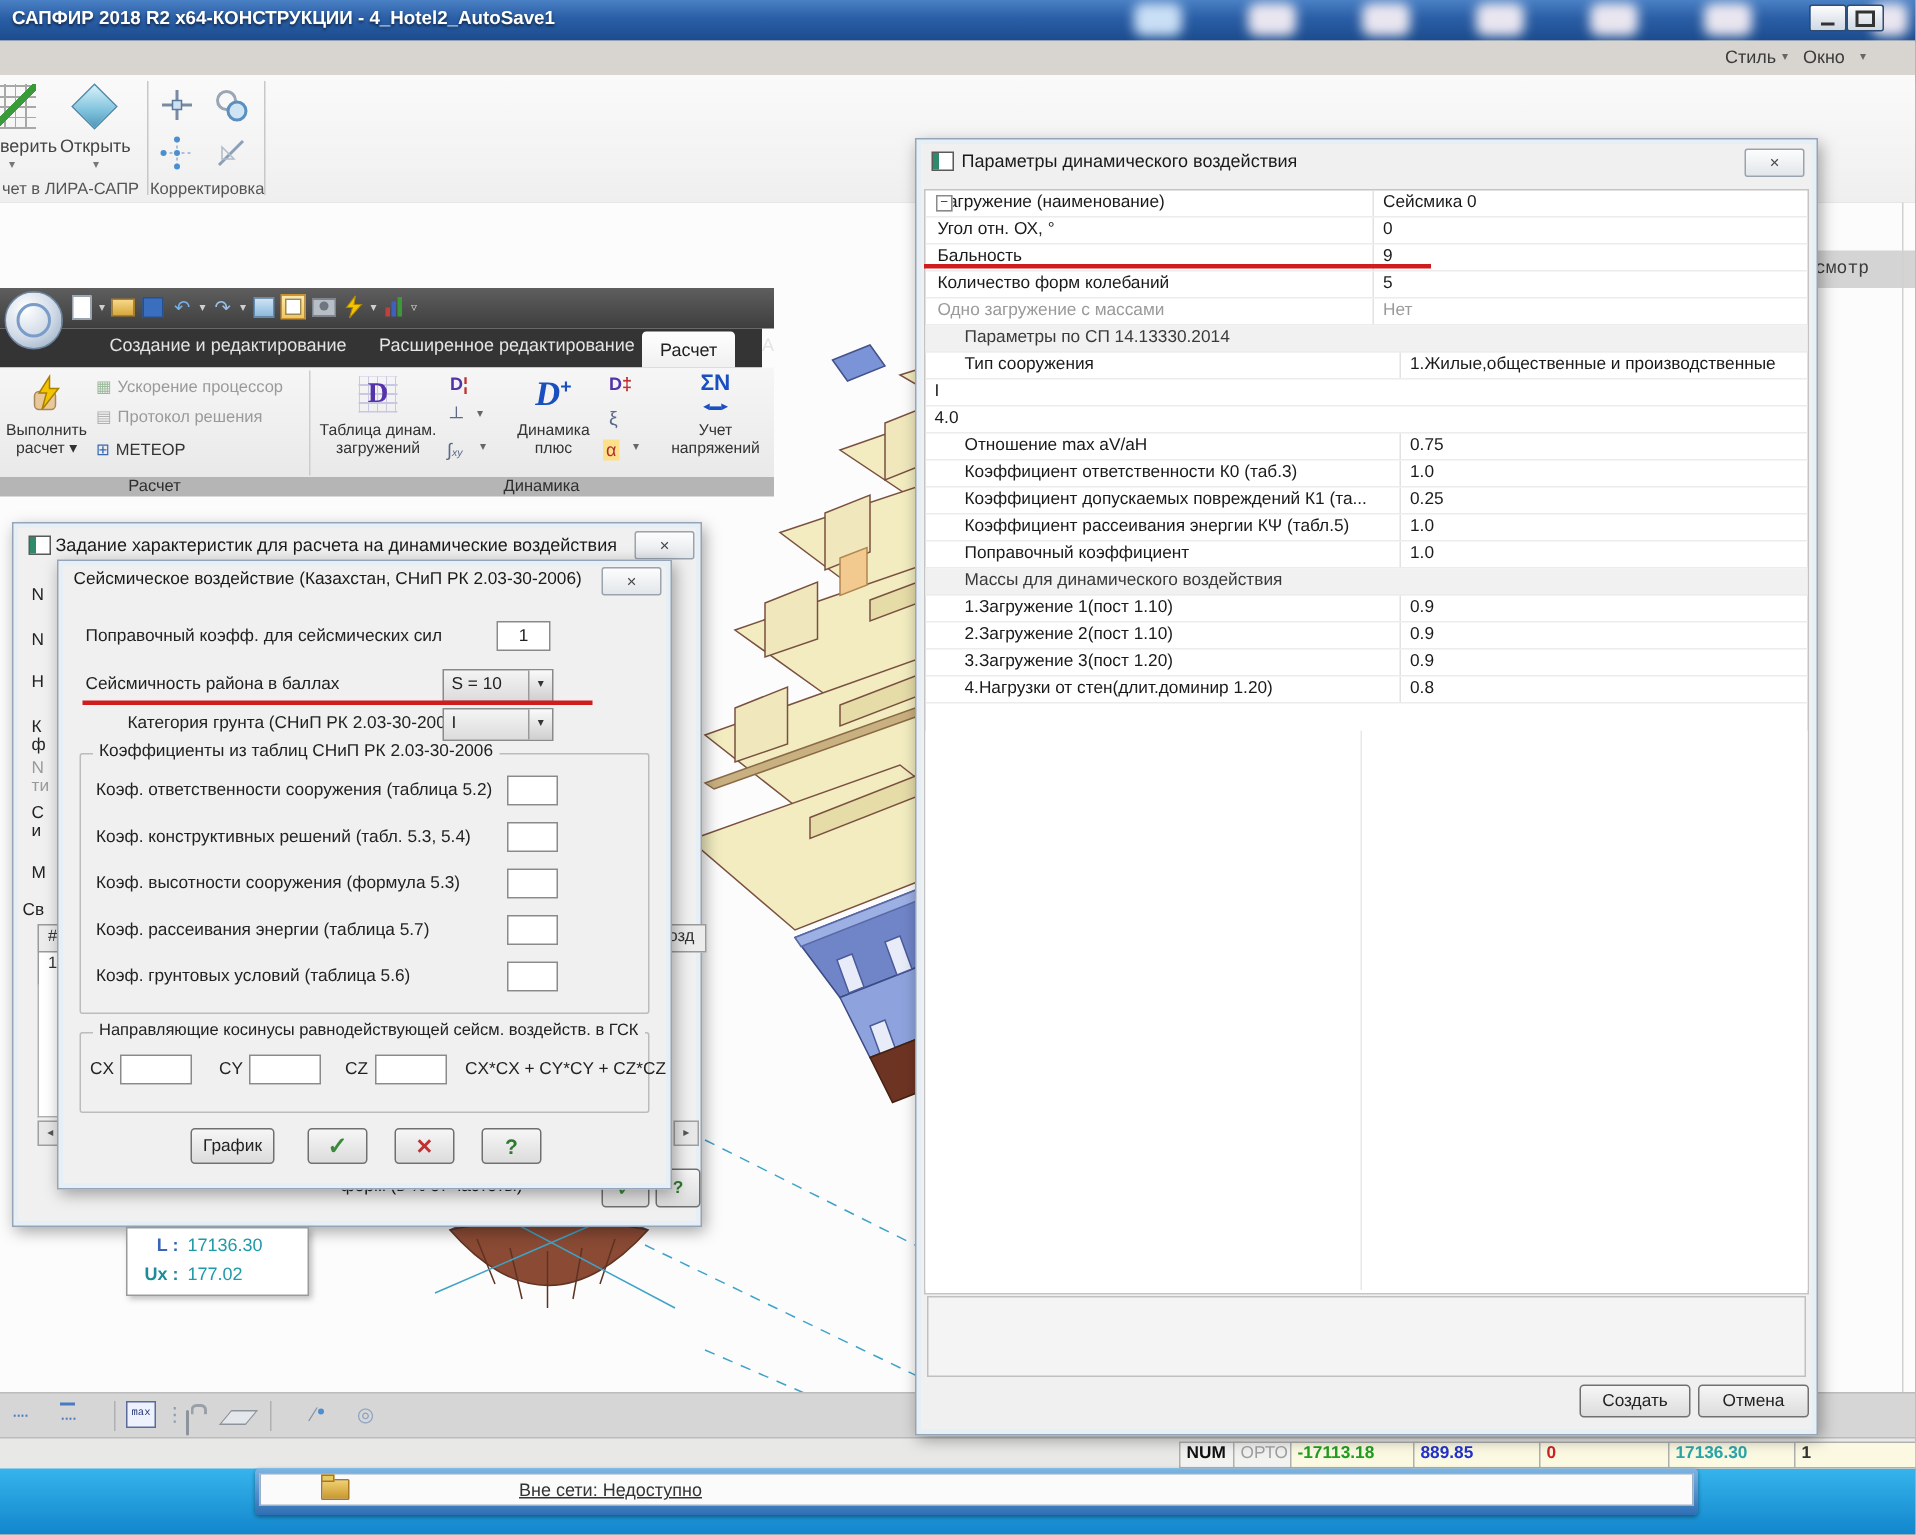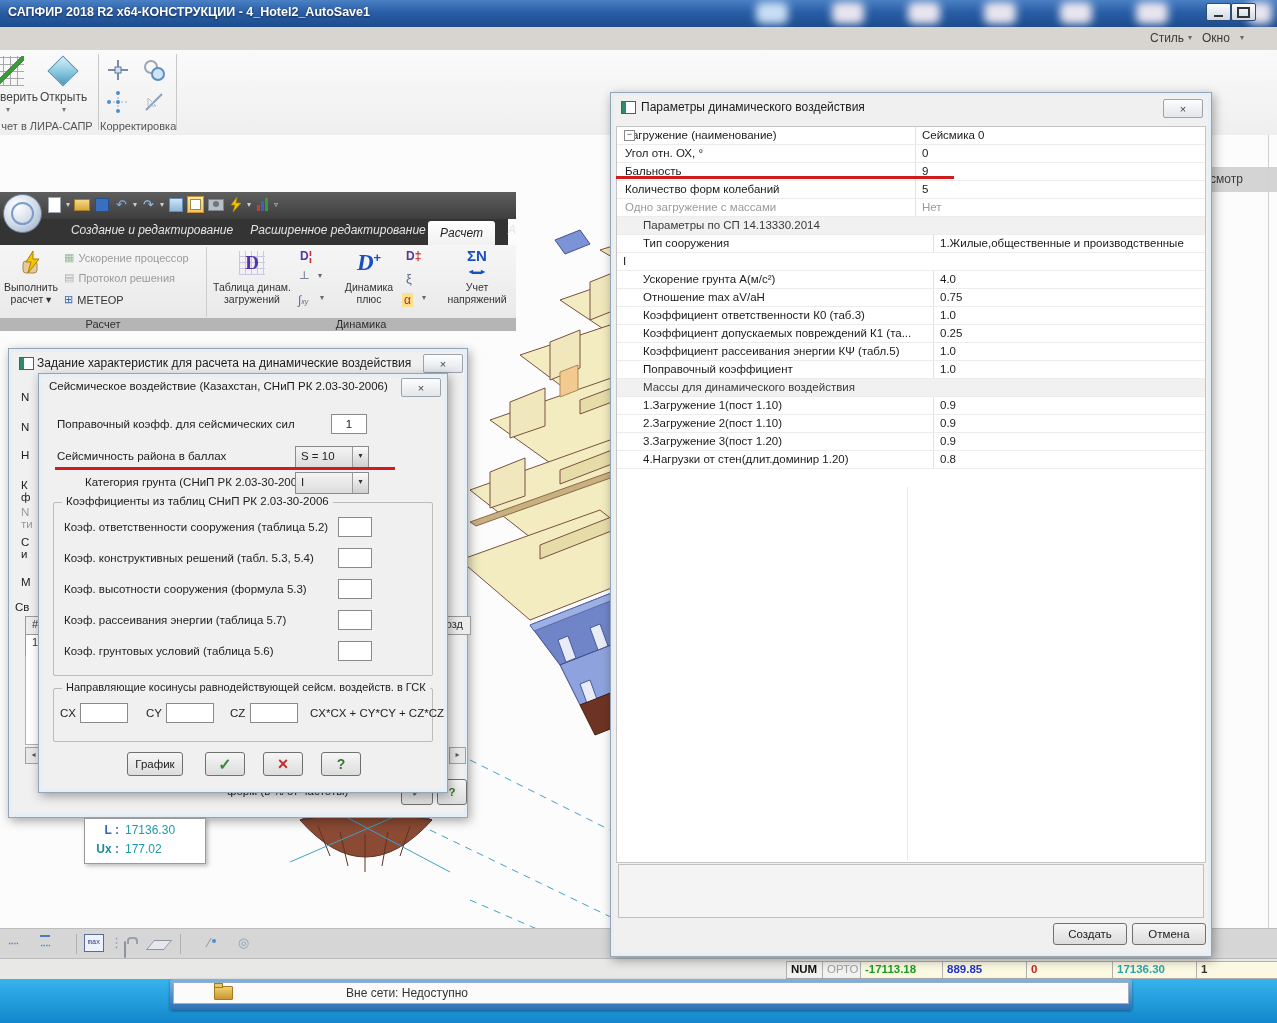--- a/index.html
+++ b/index.html
@@ -34,21 +34,21 @@
   .ic-trellis{position:absolute;width:28px;height:30px;
     background:
       linear-gradient(135deg,transparent 44%,#3a9a3a 44%,#3a9a3a 56%,transparent 56%),
       repeating-linear-gradient(90deg,#a8a8a8 0 1px,transparent 1px 7px),
       repeating-linear-gradient(0deg,#a8a8a8 0 1px,transparent 1px 7px);}
   .ic-diamond{position:absolute;width:20px;height:20px;transform:rotate(45deg);
     background:linear-gradient(135deg,#d8f2fa,#7fc2dc 60%,#4f96b8);border:1px solid #4f8aaa;}
 
   
   .workspace{left:0;top:135px;width:1277px;height:823px;background:#fcfcfc;}
-  .right-strip{left:1206px;top:167px;width:71px;height:25px;background:#d4d4d4;}
+  .right-strip{left:1206px;top:167px;width:71px;height:25px;background:#d4d4d4;font-family:Liberation Mono, monospace;}
   .right-strip span{position:absolute;left:4px;top:5px;font-size:12px;color:#3a3a3a;}
   .v-divider{left:1268px;top:135px;width:1px;height:822px;background:#d0d0d0;}
 
   
   .inner-win{left:0;top:192px;width:516px;height:139px;}
   .iw-title{position:absolute;left:0;top:0;width:516px;height:27px;
     background:linear-gradient(#5e5e5e,#3e3e3e);}
   .logo{position:absolute;left:3px;top:2px;width:37px;height:37px;border-radius:50%;z-index:5;
     background:radial-gradient(circle at 35% 30%,#ffffff,#cfd9e6 55%,#8fa3bd);border:1px solid #6e85a0;}
   .logo::after{content:"";position:absolute;left:7px;top:7px;width:19px;height:19px;border-radius:50%;
@@ -60,21 +60,21 @@
   .qi-save{width:12px;height:12px;background:#3a6fc0;border:1px solid #24508e;}
   .qi-cube{width:12px;height:12px;background:linear-gradient(#cfe4f4,#8cb8dc);border:1px solid #5e8cb4;}
   .qi-book2{width:15px;height:15px;background:linear-gradient(#ffe9a8,#f2c65e);border:1px solid #c89030;
     display:flex;align-items:center;justify-content:center;}
   .qi-book2 i{width:9px;height:9px;background:#fff;border:1px solid #9a8a50;}
   .qi-cam{width:14px;height:10px;background:#b8bec6;border:1px solid #7e868e;position:relative;}
   .qi-cam::after{content:"";position:absolute;left:4px;top:1px;width:6px;height:6px;border-radius:50%;background:#6e767e;}
   .qi-chart{display:flex;align-items:flex-end;gap:1px;height:13px;}
   .qi-chart i{width:3px;background:#3a8a3a;}
   .qat-arrow{font-size:8px;color:#cfcfcf;}
-  .iw-tabs{position:absolute;left:0;top:27px;width:508px;height:26px;background:#343434;font-style:italic;}
+  .iw-tabs{position:absolute;left:0;top:27px;width:508px;height:26px;background:#343434;}
   .tab{position:absolute;top:4px;font-size:12px;color:#e4e4e4;text-align:center;}
   .tab.active{background:linear-gradient(#ffffff,#f0f0f0);color:#222;border-radius:3px 3px 0 0;
     top:2px;height:24px;line-height:24px;padding:0 12px;}
   .iw-body{position:absolute;left:0;top:53px;width:516px;height:73px;
     background:linear-gradient(#f6f6f6,#e9e9e9);}
   .rib-sep{position:absolute;top:2px;width:1px;height:70px;background:#cdcdcd;}
   .big-btn{position:absolute;top:2px;text-align:center;font-size:10.5px;color:#333;line-height:12px;}
   .big-ic{height:32px;display:flex;align-items:center;justify-content:center;margin-bottom:2px;}
   .rib-item{position:absolute;display:flex;align-items:center;gap:4px;font-size:11px;white-space:nowrap;}
   .rib-item.dis{color:#9a9a9a;}
@@ -158,21 +158,21 @@
   
   .desktop{left:0;top:977px;width:1277px;height:46px;background:linear-gradient(#38b6ee,#1286cc);}
   .popup{left:170px;top:979px;width:962px;height:31px;border-radius:3px;
     background:linear-gradient(#7db4e4,#2e6fb4);box-shadow:0 1px 3px rgba(0,0,0,.4);}
   .popup .inner{position:absolute;left:3px;top:3px;right:3px;height:20px;background:#fbfbfc;
     border:1px solid #9ab0c4;}
   .folder{position:absolute;left:40px;top:3px;width:17px;height:12px;
     background:linear-gradient(#f0d070,#c89830);border:1px solid #a87820;border-radius:1px;}
   .folder::before{content:"";position:absolute;left:-1px;top:-4px;width:7px;height:3px;
     background:#e8c860;border:1px solid #a87820;}
-  .popup .ptext{position:absolute;left:172px;top:3px;font-size:12px;color:#333;}
+  .popup .ptext{position:absolute;left:172px;top:3px;font-size:12px;color:#333;text-decoration:underline;}
 
   .mini-cell{position:absolute;border:1px solid #9a9a9a;background:#ececec;font-size:11px;color:#333;
     padding:1px 0 0 6px;}
   .scroll-arr{position:absolute;width:15px;height:15px;border:1px solid #a0a0a0;background:#e8e8e8;
     font-size:8px;color:#555;text-align:center;line-height:14px;}
 </style>
 </head>
 <body>
 
 <div id="screen">
@@ -538,21 +538,20 @@
           <span class="pg-cbox">−</span>
         </div>
       <div class="pg-row pg-ch">
           <div class="pg-l">Тип сооружения</div>
           <div class="pg-v">1.Жилые,общественные и производственные</div>
         </div>
       <div class="pg-row pg-ch">
           <div class="pg-v">I</div>
         </div>
       <div class="pg-row pg-ch">
-          <div class="pg-l">Ускорение грунта А(м/с²)</div>
           <div class="pg-v">4.0</div>
         </div>
       <div class="pg-row pg-ch">
           <div class="pg-l">Отношение max aV/aH</div>
           <div class="pg-v">0.75</div>
         </div>
       <div class="pg-row pg-ch">
           <div class="pg-l">Коэффициент ответственности К0 (таб.3)</div>
           <div class="pg-v">1.0</div>
         </div>

